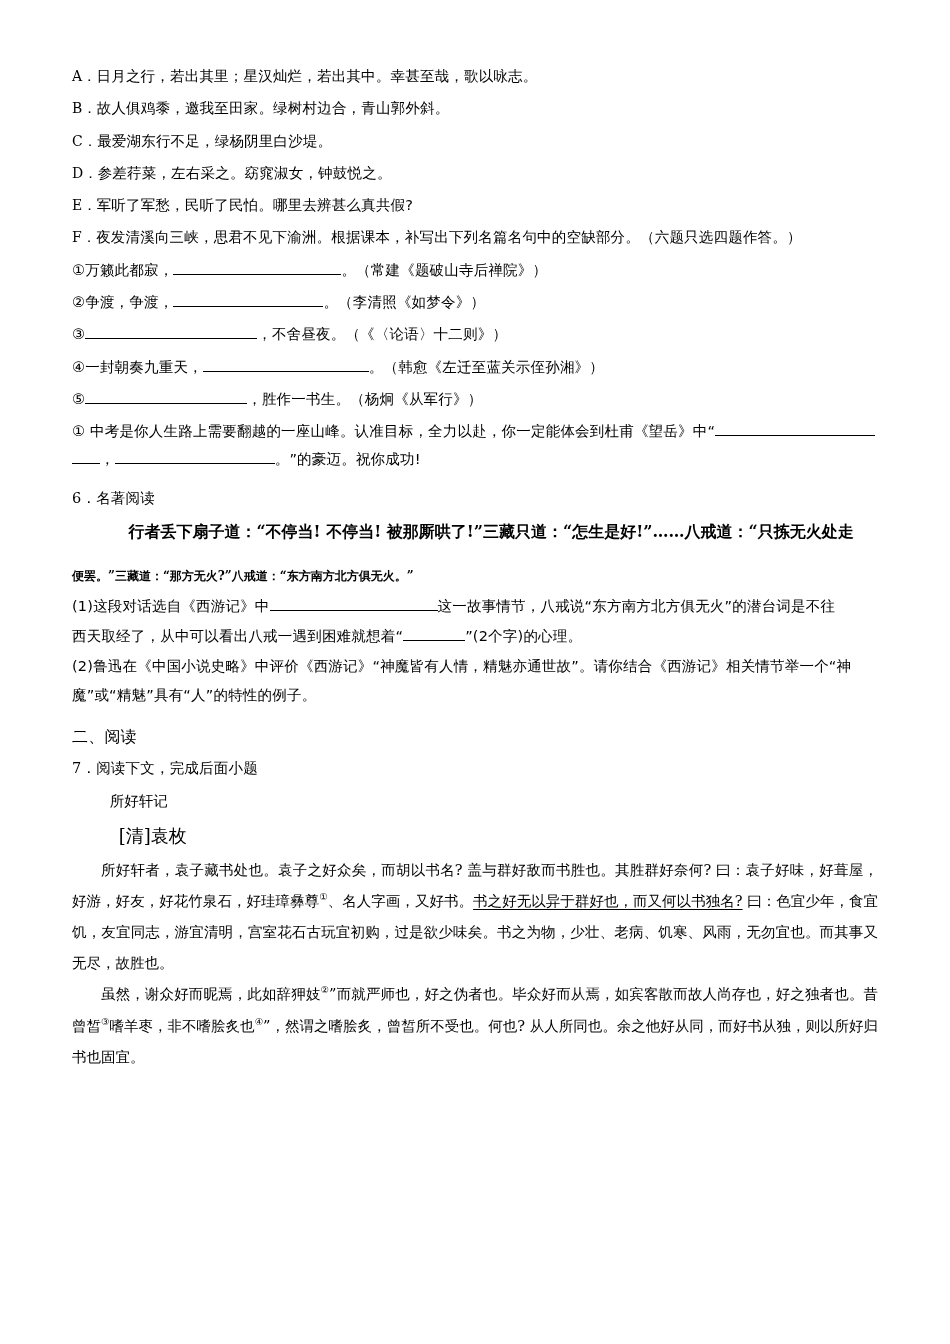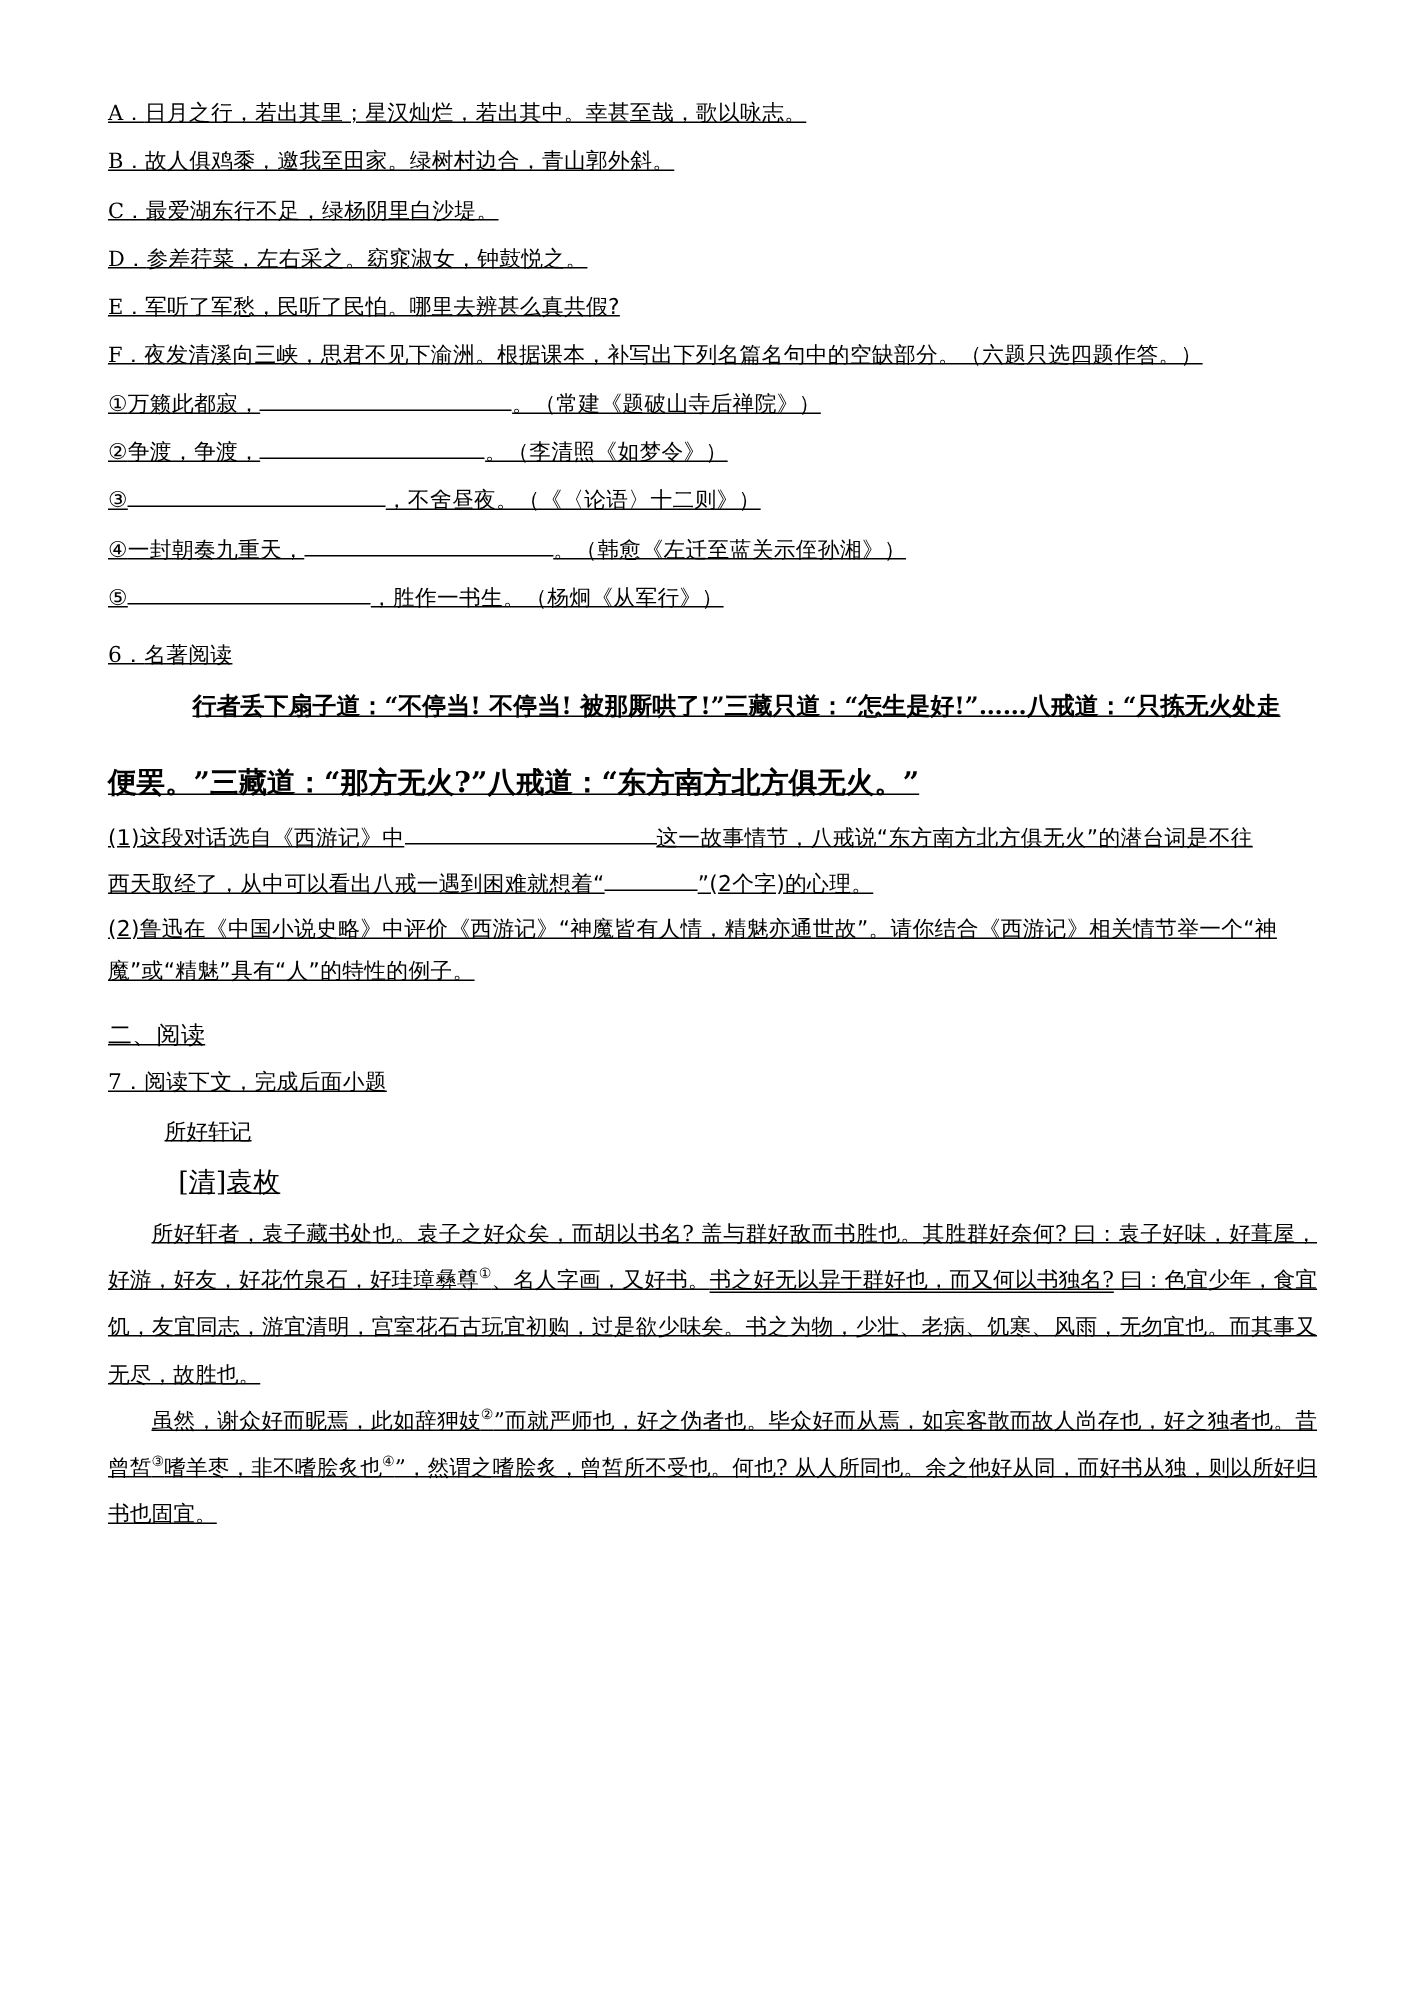--- a/index.html
+++ b/index.html
@@ -14,21 +14,20 @@
     color: #000000;
     font-size: 14.5px;
     overflow: hidden;
   }
   .page {
     position: relative;
     width: 950px;
     height: 1344px;
     box-sizing: border-box;
     padding: 62px 72px 0 72px;
-    text-decoration: underline;
   }
   .line {
     line-height: 1.95;
     letter-spacing: 0.2px;
     white-space: normal;
   }
   .opt {
     margin: 0 0 4px 0;
     font-size: 14.5px;
   }
@@ -66,21 +65,21 @@
     text-indent: 2em;
     font-family: "DejaVu Serif", "Liberation Serif", serif;
     font-size: 16px;
     line-height: 2.0;
     font-weight: 600;
     text-align: center;
   }
   .quote2 {
     margin: 16px 0 4px 0;
     font-family: "DejaVu Serif", "Liberation Serif", serif;
-    font-size: 19px;
+    font-size: 12px;
     line-height: 2.0;
     font-weight: 600;
   }
   .para {
     margin: 0 0 2px 0;
     line-height: 1.95;
     font-size: 14.5px;
   }
   .section-heading {
     margin: 12px 0 2px 0;
@@ -155,20 +154,24 @@
     </div>
     <div class="fillline line">
       <span>④</span><span>一封朝奏九重天，</span><span class="u u4"></span><span>。（韩愈《左迁至蓝关示侄孙湘》）</span>
     </div>
     <div class="fillline line">
       <span>⑤</span><span class="u u5"></span><span>，胜作一书生。（杨炯《从军行》）</span>
     </div>
   </div>
 
   <div>
+    <div class="para line">
+      <span>①</span>
+      <span>中考是你人生路上需要翻越的一座山峰。认准目标，全力以赴，你一定能体会到杜甫《望岳》中“</span><span class="u ulong"></span><span class="u ushort" style="width:28px"></span><span>，</span><span class="u ulong"></span><span>。”的豪迈。祝你成功!</span>
+    </div>
   </div>
 
   <div class="sec-title line">
     <span class="q-num">6．</span><span>名著阅读</span>
   </div>
 
   <div class="quote">行者丢下扇子道：“不停当! 不停当! 被那厮哄了!”三藏只道：“怎生是好!”……八戒道：“只拣无火处走</div>
   <div class="quote2">便罢。”三藏道：“那方无火?”八戒道：“东方南方北方俱无火。”</div>
 
   <div class="para line">

